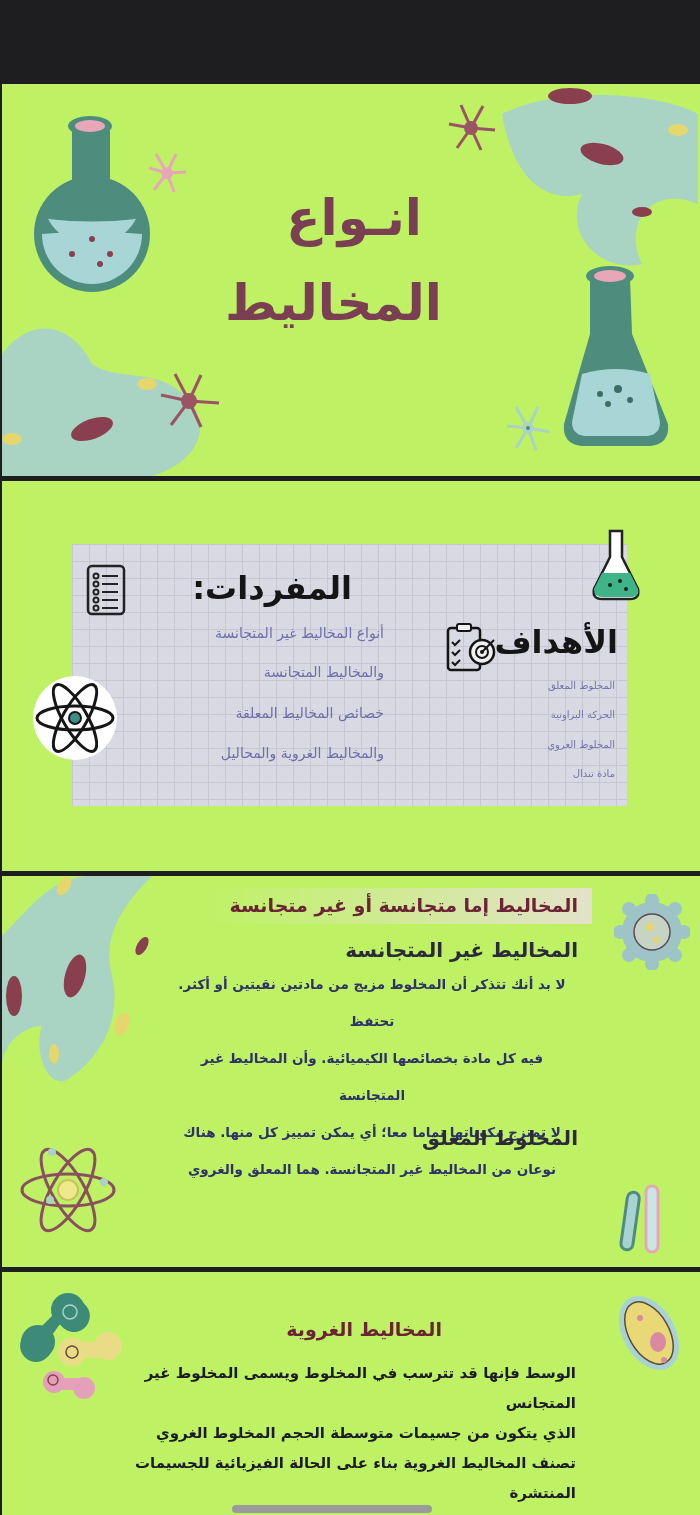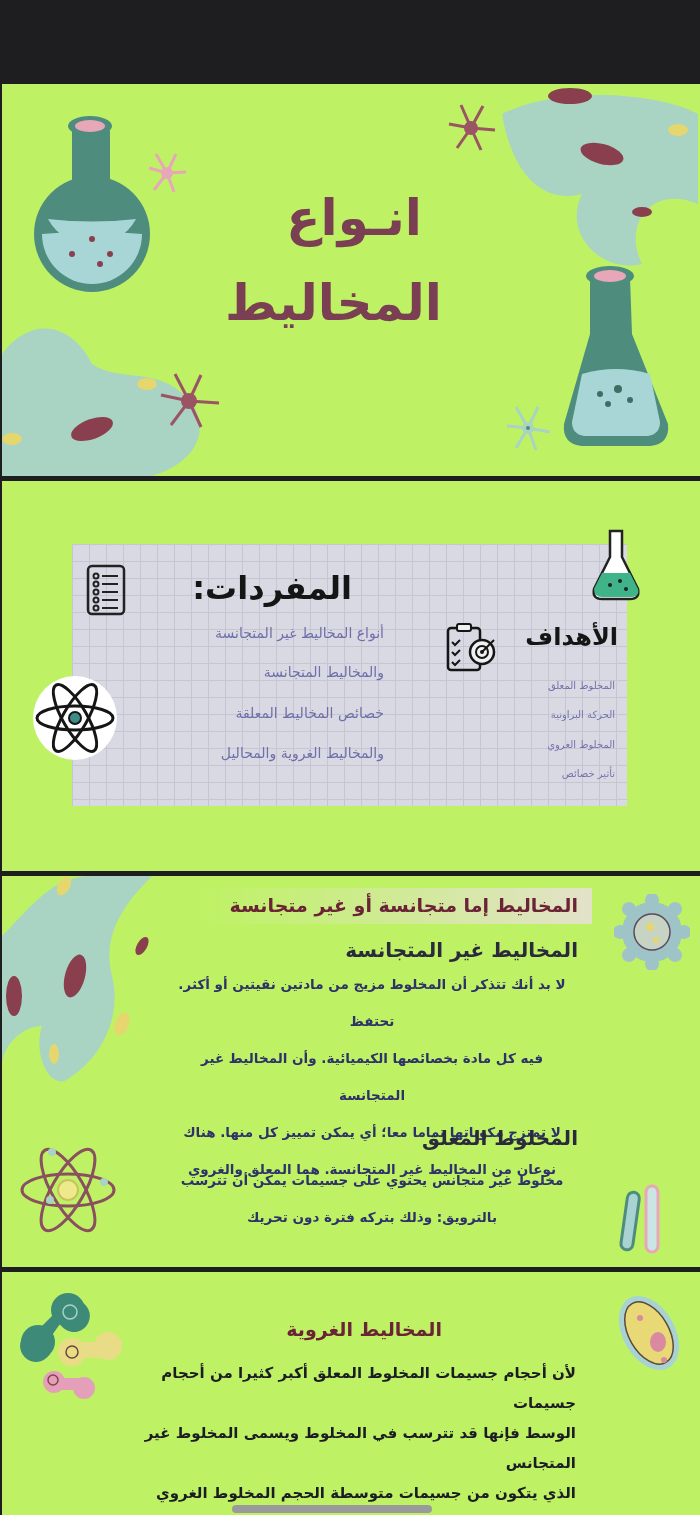--- a/index.html
+++ b/index.html
@@ -27,21 +27,21 @@
   .grid {
     position:absolute; left:70px; top:63px; width:555px; height:262px;
     background-color:#d8d9e3;
     background-image:
       linear-gradient(#c5c6d2 1px, transparent 1px),
       linear-gradient(90deg, #c5c6d2 1px, transparent 1px);
     background-size:17px 17px;
   }
   .vocab-title { font-size:32px; font-weight:bold; color:#151515; }
   .vocab-item { font-size:14px; color:#6e6fa8; font-weight:normal; }
-  .goal-title { font-size:24px; font-weight:bold; color:#151515; }
+  .goal-title { font-size:32px; font-weight:bold; color:#151515; }
   .goal-item { font-size:10px; color:#7374ab; }
   
   .s3-title { font-size:19px; font-weight:bold; color:#6b2436; }
   .s3-h { font-size:20px; font-weight:bold; color:#2b2a3c; }
   .s3-p { font-size:13.5px; color:#2e3268; font-weight:bold; line-height:37px;text-align:center; }
   
   .s4-title { font-size:19px; font-weight:bold; color:#6b2436; }
   .s4-p { font-size:15px; color:#1c1c24; font-weight:bold; line-height:30px; }
 </style>
 </head>
@@ -181,21 +181,21 @@
       </g>
     <circle cx="36" cy="30" r="12" fill="#f0f0f0" stroke="#151515" stroke-width="2.5"></circle>
     <circle cx="36" cy="30" r="6" fill="none" stroke="#151515" stroke-width="2"></circle>
     <circle cx="36" cy="30" r="2" fill="#151515"></circle>
     <line x1="36" y1="30" x2="48" y2="18" stroke="#151515" stroke-width="2"></line>
   </svg>
   <div class="abs rtl goal-title" style="left:480px;top:142px;width:136px;">الأهداف</div>
   <div class="abs rtl goal-item" style="left:480px;top:199px;width:133px;">المخلوط المعلق</div>
   <div class="abs rtl goal-item" style="left:480px;top:228px;width:133px;">الحركة البراونية</div>
   <div class="abs rtl goal-item" style="left:480px;top:258px;width:133px;">المخلوط الغروي</div>
-  <div class="abs rtl goal-item" style="left:480px;top:287px;width:133px;">تأثير خصائص</div>
+  <div class="abs rtl goal-item" style="left:480px;top:287px;width:133px;">مادة تندال</div>
 
   <svg class="abs" style="left:586px;top:46px" width="56" height="76">
     <path d="M22 4 L34 4 L34 30 L50 62 Q52 72 42 72 L14 72 Q4 72 6 62 L22 30 Z" fill="#fff" stroke="#222" stroke-width="2.5"></path>
     <path d="M14 46 L42 46 L50 62 Q52 70 42 70 L14 70 Q6 70 6 62 Z" fill="#3fb489"></path>
     <circle cx="22" cy="58" r="2" fill="#222"></circle>
       <circle cx="32" cy="54" r="2" fill="#222"></circle>
       <circle cx="38" cy="62" r="2" fill="#222"></circle>
   </svg>
 </div>
 
@@ -228,24 +228,20 @@
   <div class="abs" style="left:200px;top:12px;width:390px;height:36px;background:linear-gradient(90deg, rgba(243,242,240,0) 0%, rgba(236,222,226,0.8) 100%);"></div>
   <div class="abs rtl s3-title" style="left:180px;top:18px;width:396px;">المخاليط إما متجانسة أو غير متجانسة</div>
   <div class="abs rtl s3-h" style="left:250px;top:62px;width:326px;">المخاليط غير المتجانسة</div>
   <div class="abs rtl s3-p" style="left:164px;top:90px;width:412px;">
     <div>لا بد أنك تتذكر أن المخلوط مزيج من مادتين نقيتين أو أكثر. تحتفظ</div>
     <div>فيه كل مادة بخصائصها الكيميائية. وأن المخاليط غير المتجانسة</div>
     <div>لا تمتزج مكوناتها تماما معا؛ أي يمكن تمييز كل منها. هناك</div>
     <div>نوعان من المخاليط غير المتجانسة. هما المعلق والغروي</div>
   </div>
   <div class="abs rtl s3-h" style="left:300px;top:250px;width:276px;">المخلوط المعلق</div>
-  <div class="abs rtl s3-p" style="left:164px;top:286px;width:412px;">
-    <div>مخلوط غير متجانس يحتوي على جسيمات يمكن أن تترسب</div>
-    <div>بالترويق: وذلك بتركه فترة دون تحريك</div>
-  </div>
   <svg class="abs" style="left:16px;top:264px" width="100" height="100">
     <g fill="none" stroke="#8a5060" stroke-width="3">
       <ellipse cx="50" cy="50" rx="46" ry="16"></ellipse>
       <ellipse cx="50" cy="50" rx="46" ry="16" transform="rotate(60 50 50)"></ellipse>
       <ellipse cx="50" cy="50" rx="46" ry="16" transform="rotate(120 50 50)"></ellipse>
     </g>
     <circle cx="50" cy="50" r="10" fill="#eee98a" stroke="#c9c060" stroke-width="2"></circle>
     <circle cx="34" cy="12" r="4" fill="#a9d3c3"></circle>
       <circle cx="86" cy="42" r="4" fill="#a9d3c3"></circle>
       <circle cx="32" cy="60" r="4" fill="#a9d3c3"></circle>
@@ -273,20 +269,19 @@
   </svg>
   <div class="abs rtl s4-title" style="left:240px;top:30px;width:200px;margin-top:16px;">المخاليط الغروية</div>
   <svg class="abs" style="left:606px;top:18px" width="82" height="86">
     <ellipse cx="41" cy="43" rx="26" ry="40" fill="#a9d3d3" transform="rotate(-30 41 43)"></ellipse>
     <ellipse cx="41" cy="43" rx="20" ry="34" fill="#e9d876" stroke="#5a4a3a" stroke-width="1.5" transform="rotate(-30 41 43)"></ellipse>
     <ellipse cx="50" cy="52" rx="8" ry="10" fill="#d98aa0"></ellipse>
     <circle cx="32" cy="28" r="3" fill="#d98aa0"></circle>
       <circle cx="56" cy="70" r="3" fill="#d98aa0"></circle>
   </svg>
   <div class="abs rtl s4-p" style="left:110px;top:86px;width:464px;">
-    <div>لأن أحجام جسيمات المخلوط المعلق أكبر كثيرا من أحجام جسيمات</div>
     <div>الوسط فإنها قد تترسب في المخلوط ويسمى المخلوط غير المتجانس</div>
     <div>الذي يتكون من جسيمات متوسطة الحجم المخلوط الغروي</div>
     <div>تصنف المخاليط الغروية بناء على الحالة الفيزيائية للجسيمات المنتشرة</div>
 
   </div>
   <div class="abs" style="left:230px;top:233px;width:200px;height:8px;border-radius:4px;background:#9a9a9a;"></div>
 </div>
 
 </body></html>

